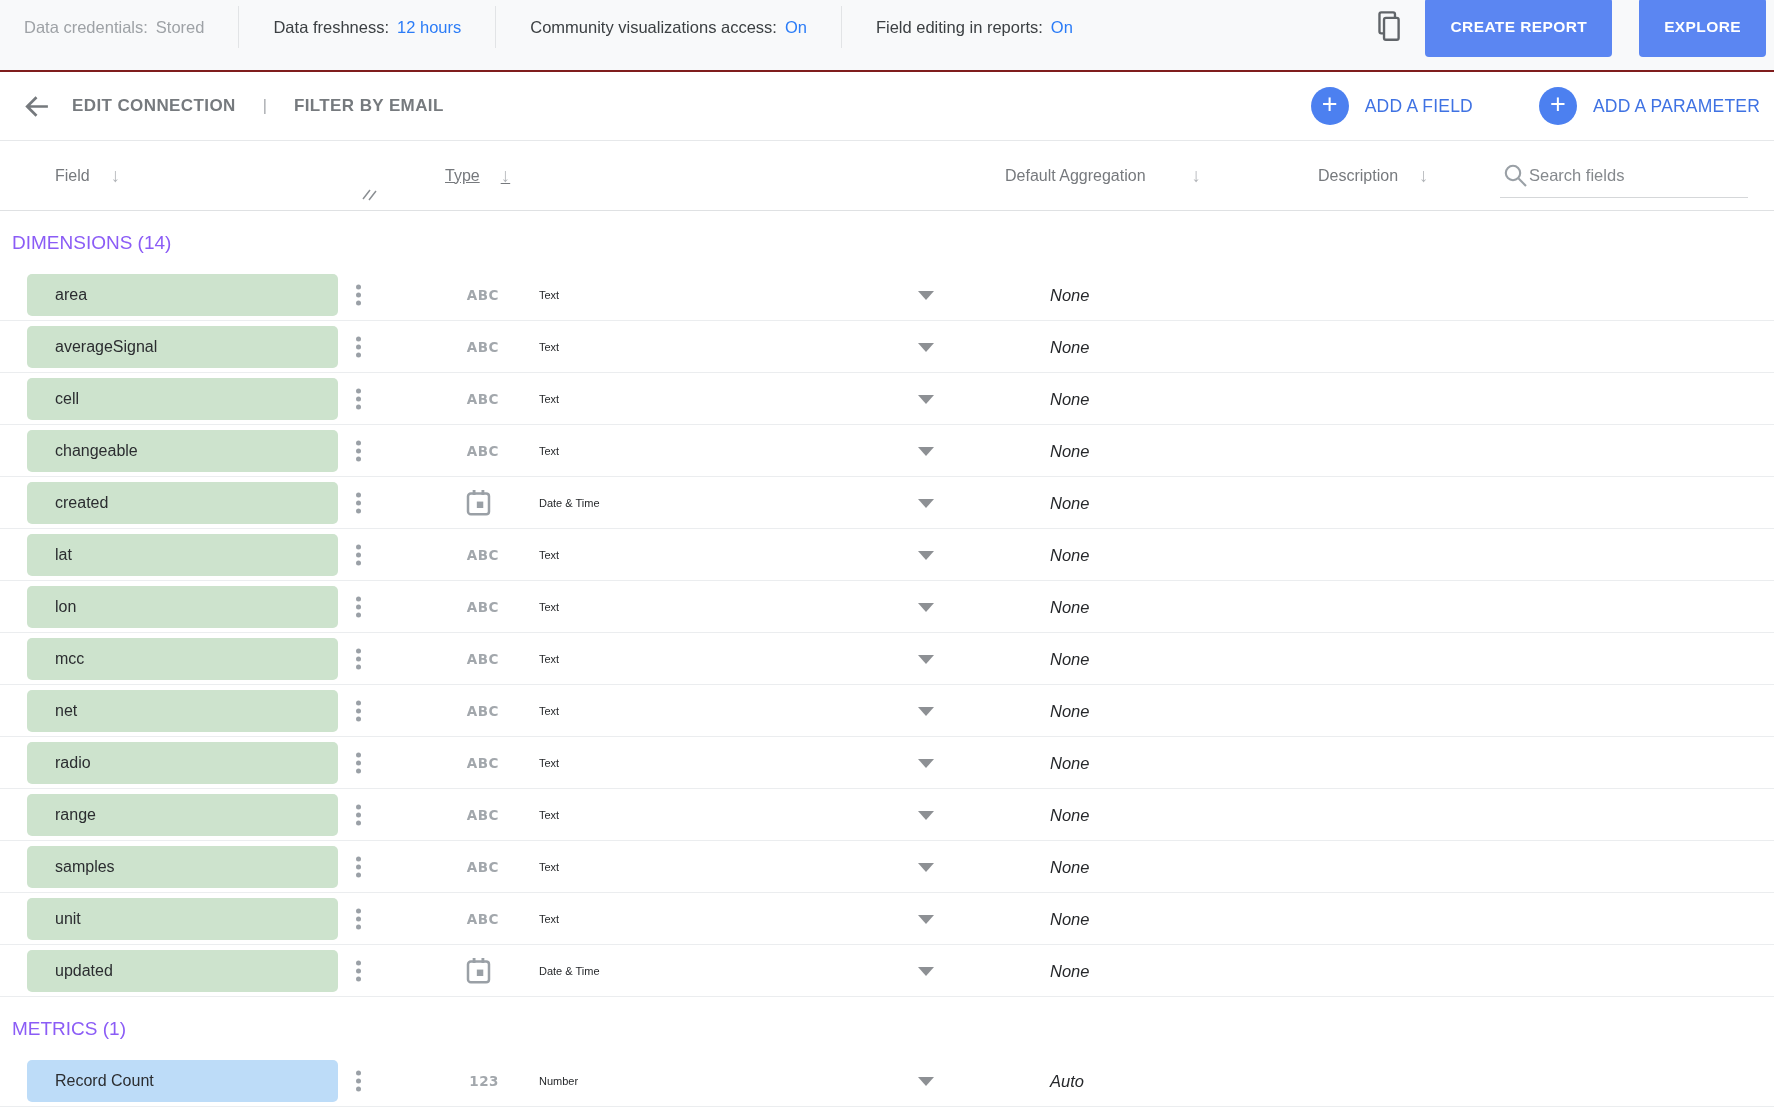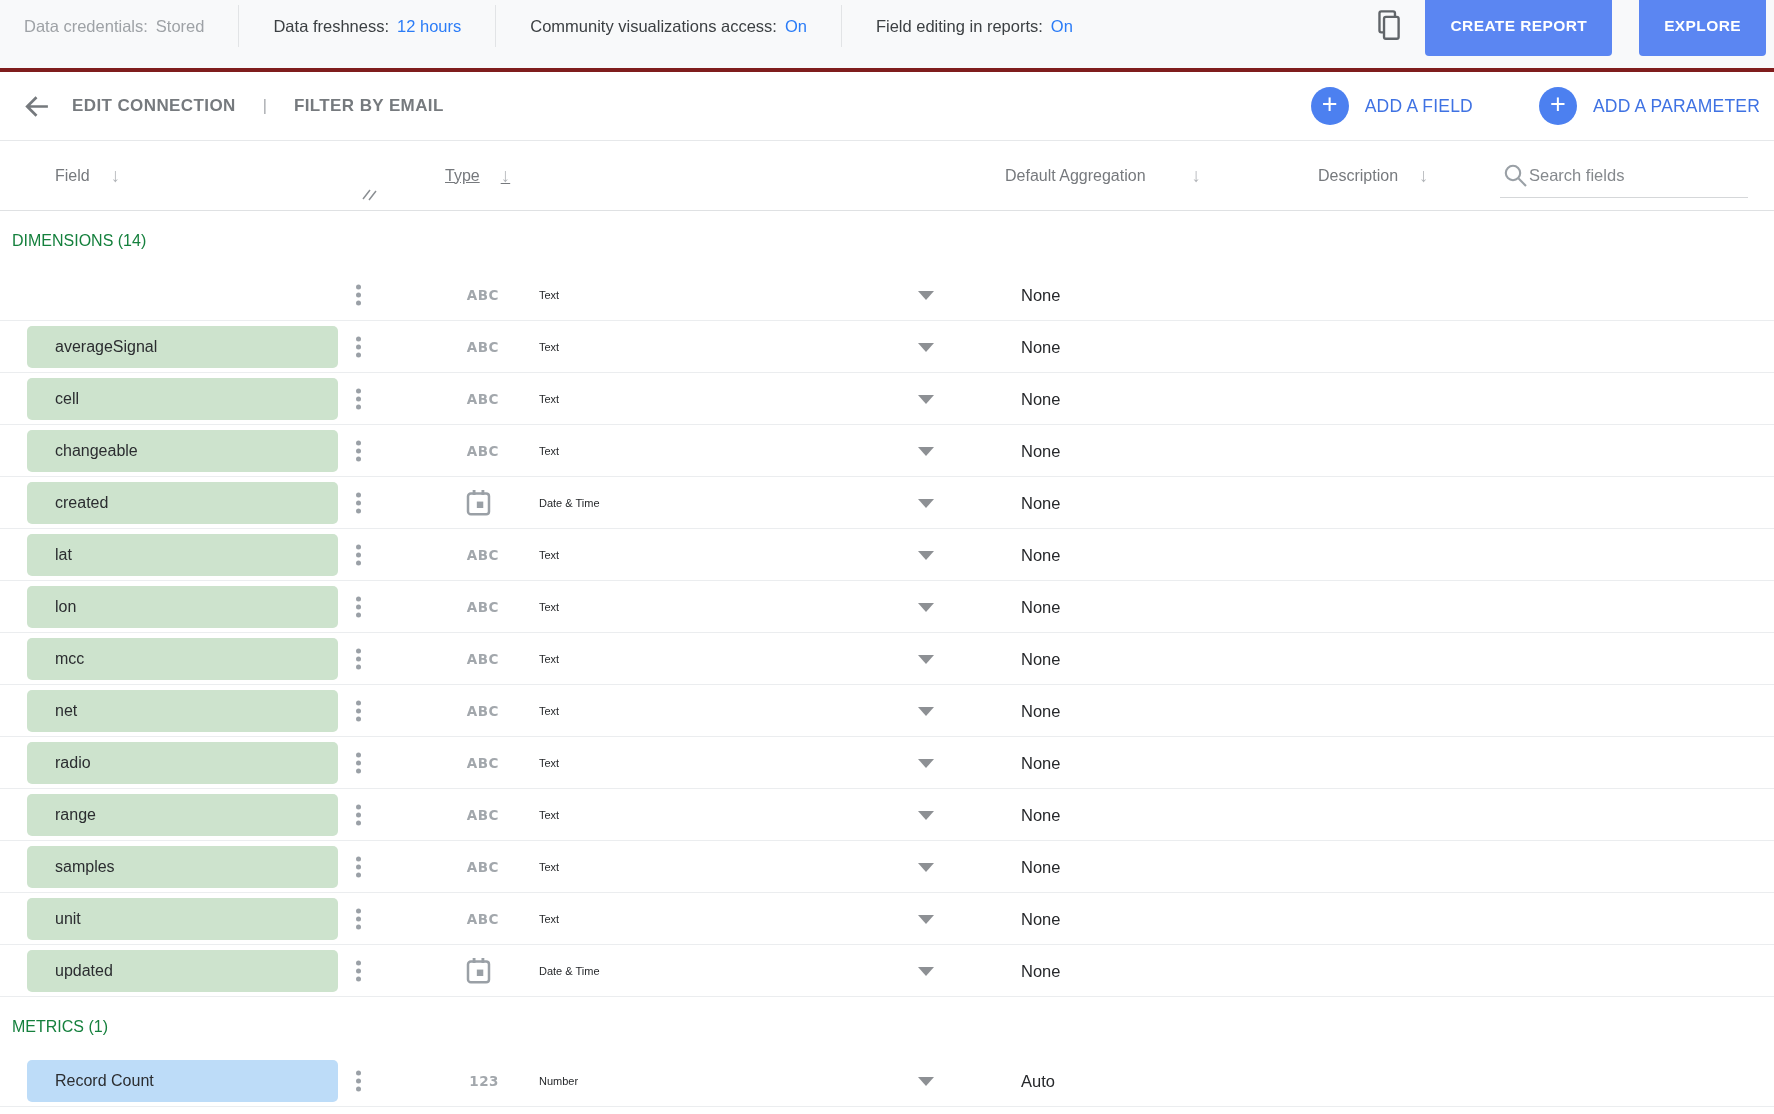--- a/index.html
+++ b/index.html
@@ -3,21 +3,21 @@
 <meta charset="utf-8">
 <style>
   * { margin:0; padding:0; box-sizing:border-box; }
   html,body { background:#fff; }
   .page {
     position:relative; width:1774px; height:1114px; overflow:hidden;
     font-family:"Liberation Sans", sans-serif; color:#26282b; background:#fff;
   }
   
   .status-bar {
-    height:72px; background:#f8f9fa; border-bottom:4px solid #7f1d1d;
+    height:72px; background:#f8f9fa; border-bottom:2px solid #7f1d1d;
     display:flex; align-items:center; padding:0 8px 16px 24px; font-size:16.5px; color:#3c4043;
   }
   .status-items { display:flex; align-items:center; }
   .status-item { display:flex; align-items:center; white-space:nowrap; }
   .s-value { margin-left:8px; }
   .s-value.link { color:var(--link_blue,#2b7cf7); cursor:pointer; }
   .muted { color:#9ea2a6; }
   .status-divider { width:1px; height:42px; background:#e2e4e6; margin:0 34px; }
   .spacer { flex:1; }
   .icon-btn { background:none; border:none; cursor:pointer; margin:0 20px 0 10px; display:flex; align-items:center; }
@@ -46,42 +46,42 @@
   .hcol-field { left:55px; }  .hcol-type { left:445px;text-decoration:underline; }
   .hcol-agg { left:1005px;gap:25px; }  .hcol-desc { left:1318px; }
   .hcol-label { white-space:nowrap; }
   .sort-arrow { font-size:19px; color:#b2b5b9; margin-left:21px; font-weight:400; }
   .resize-handle { position:absolute; left:362px; top:46px; cursor:col-resize; }
   .search-box { position:absolute; left:1500px; top:13px; width:248px; height:44px; border-bottom:1px solid #d5d7d9; display:flex; align-items:center; }
   .search-box svg { margin-left:2px; }
   .search-input { border:none; outline:none; background:transparent; font-family:inherit; font-size:16.5px; color:#3c4043; width:180px; }
   .search-input::placeholder { color:#85898d; }
   
-  .section-label { height:58px; padding:21px 0 0 12px; font-size:16px; color:#15803d; }
+  .section-label { height:58px; padding:21px 0 0 12px; font-size:19px; color:#8b5cf6; }
   .frow { position:relative; height:52px; border-bottom:1px solid #ebedef; background:#fff; }
   .chip {
     position:absolute; left:27px; top:5px; width:311px; height:42px; border-radius:5px;
     display:flex; align-items:center; padding-left:28px; font-size:16px; color:#2b2d30; cursor:pointer;
   }
   .chip.dimension { background:var(--dimension_chip,#cde3cd); }
   .chip.metric { background:var(--metric_chip,#bddcf8); }
   .dots { position:absolute; left:349px; top:50%; transform:translateY(-50%); width:18px; display:flex; flex-direction:column; align-items:center; gap:3px; cursor:pointer; padding:4px 0; }
   .dots i { width:5px; height:5px; border-radius:50%; background:#9aa0a6; }
   .type-glyph {
     position:absolute; left:459px; width:40px; text-align:right; top:50%; transform:translateY(-50%);
     font-weight:700; font-size:13.5px; color:#a2a7ac; letter-spacing:.5px; font-family:"DejaVu Sans", sans-serif;
   }
   .cal-icon { position:absolute; left:464px; top:50%; transform:translateY(-50%); }
   .type-label { position:absolute; left:539px; top:50%; transform:translateY(-50%); font-size:11px; white-space:nowrap; }
   .type-select-hit { position:absolute; left:455px; top:0; width:485px; height:100%; cursor:pointer; }
   .dd-arrow {
     position:absolute; left:918px; top:50%; margin-top:-4px; width:0; height:0;
     border-left:8px solid transparent; border-right:8px solid transparent; border-top:9px solid #8d9094;
   }
-  .agg { position:absolute; left:1021px; top:50%; transform:translateY(-50%); font-size:16.5px; cursor:pointer; }
+  .agg { position:absolute; left:1050px; top:50%; transform:translateY(-50%); font-size:16.5px; cursor:pointer;font-style:italic; }
 </style>
 </head>
 <body>
 
 <div class="page">
 
   <header class="status-bar">
     <div class="status-items">
 
         <div class="status-item">
@@ -177,20 +177,23 @@
       </svg>
       <input class="search-input" type="text" placeholder="Search fields" style="">
     </div>
   </div>
 
   <section>
     <div class="section-label">DIMENSIONS (14)</div>
     <div class="rows">
 
         <div class="frow">
+          <div class="chip dimension">
+            <span>area</span>
+          </div>
           <div class="dots">
             <i></i>
             <i></i>
             <i></i>
           </div>
           <span class="type-glyph">ABC</span>
 
           <div class="type-select-hit"></div>
           <span class="type-label">Text</span>
           <span class="dd-arrow"></span>

